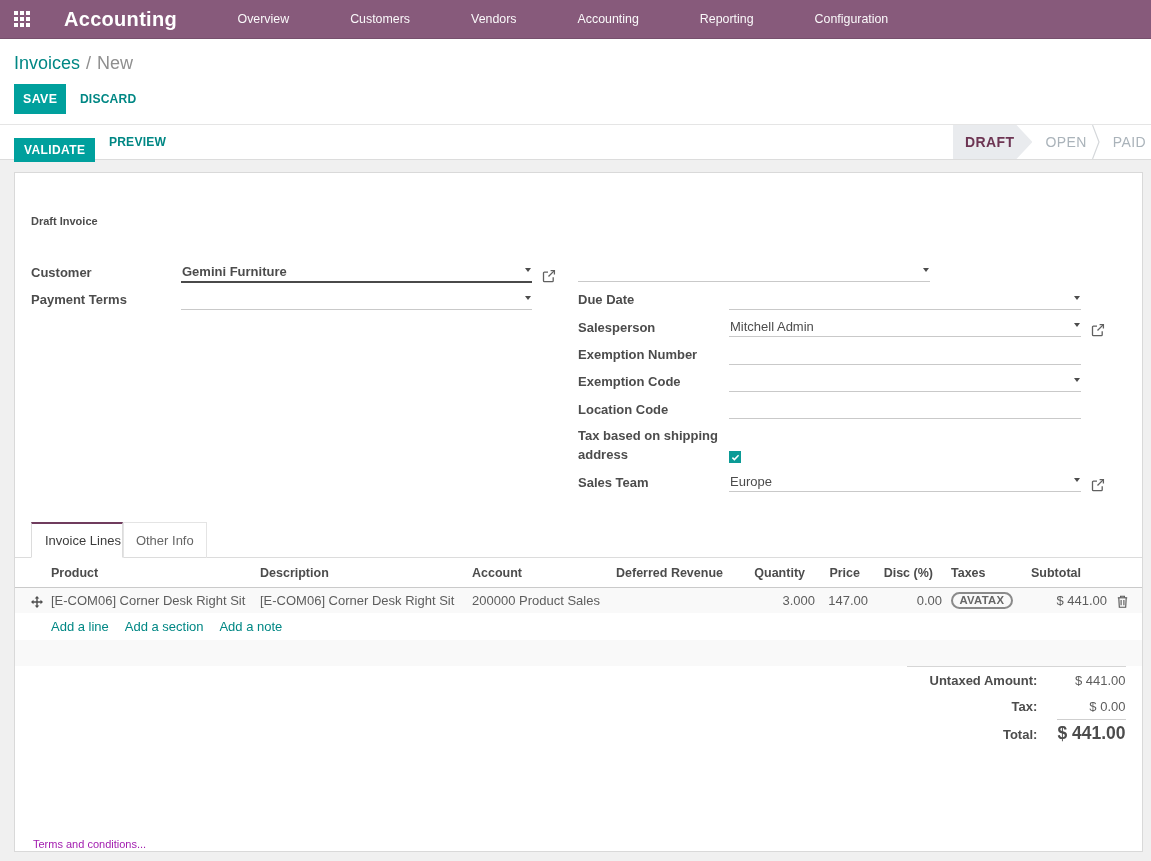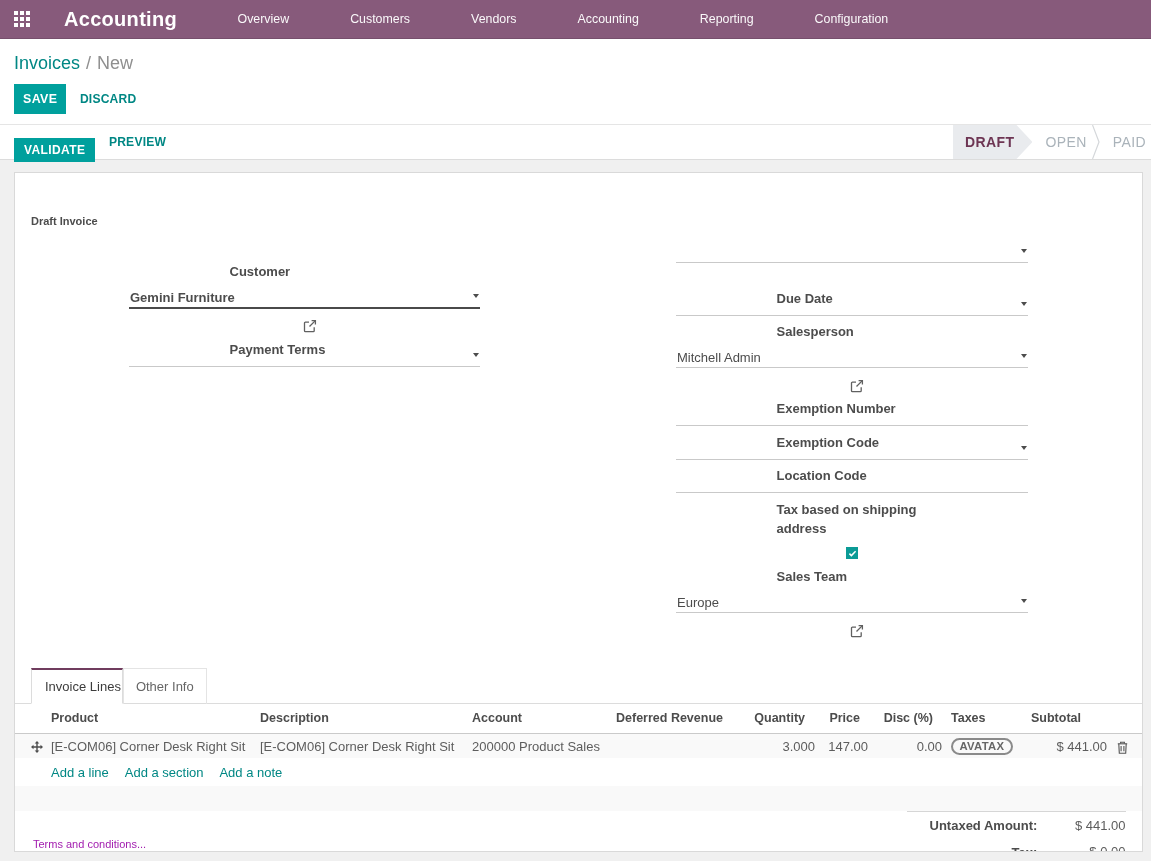--- a/index.html
+++ b/index.html
@@ -77,21 +77,21 @@
     width:1129px; height:680px; margin-left:14px; position:relative; top:12px;
     background:#fff; border:1px solid #d9d9d9; overflow:hidden;
   }
   .sheet-pad { padding:0 16px; }
   .sheet-title { font-size:11px; font-weight:bold; line-height:13px; margin:42px 0 0 0; color:#4c4c4c; }
 
   
   .form-groups { display:flex; margin-top:27px; }
   .col-left  { width:547px; flex:0 0 auto; }
   .col-right { flex:1 1 auto; }
-  .f-row { display:flex; min-height:27.4px; align-items:center;flex-direction:column; }
+  .f-row { display:flex; min-height:27.4px; align-items:flex-end; }
   .f-label {
     flex:0 0 auto; font-weight:bold; color:#4c4c4c;
     padding:6.5px 8px 0 0; line-height:19.5px;
   }
   .col-left  .f-label { width:150px; }
   .col-right .f-label { width:151px; }
   .f-field {
     flex:0 0 auto; width:351px; position:relative;
     border-bottom:1px solid #c9c9c9; padding:6.5px 14px 0 1px; line-height:19px;
     color:#4c4c4c; cursor:text;

